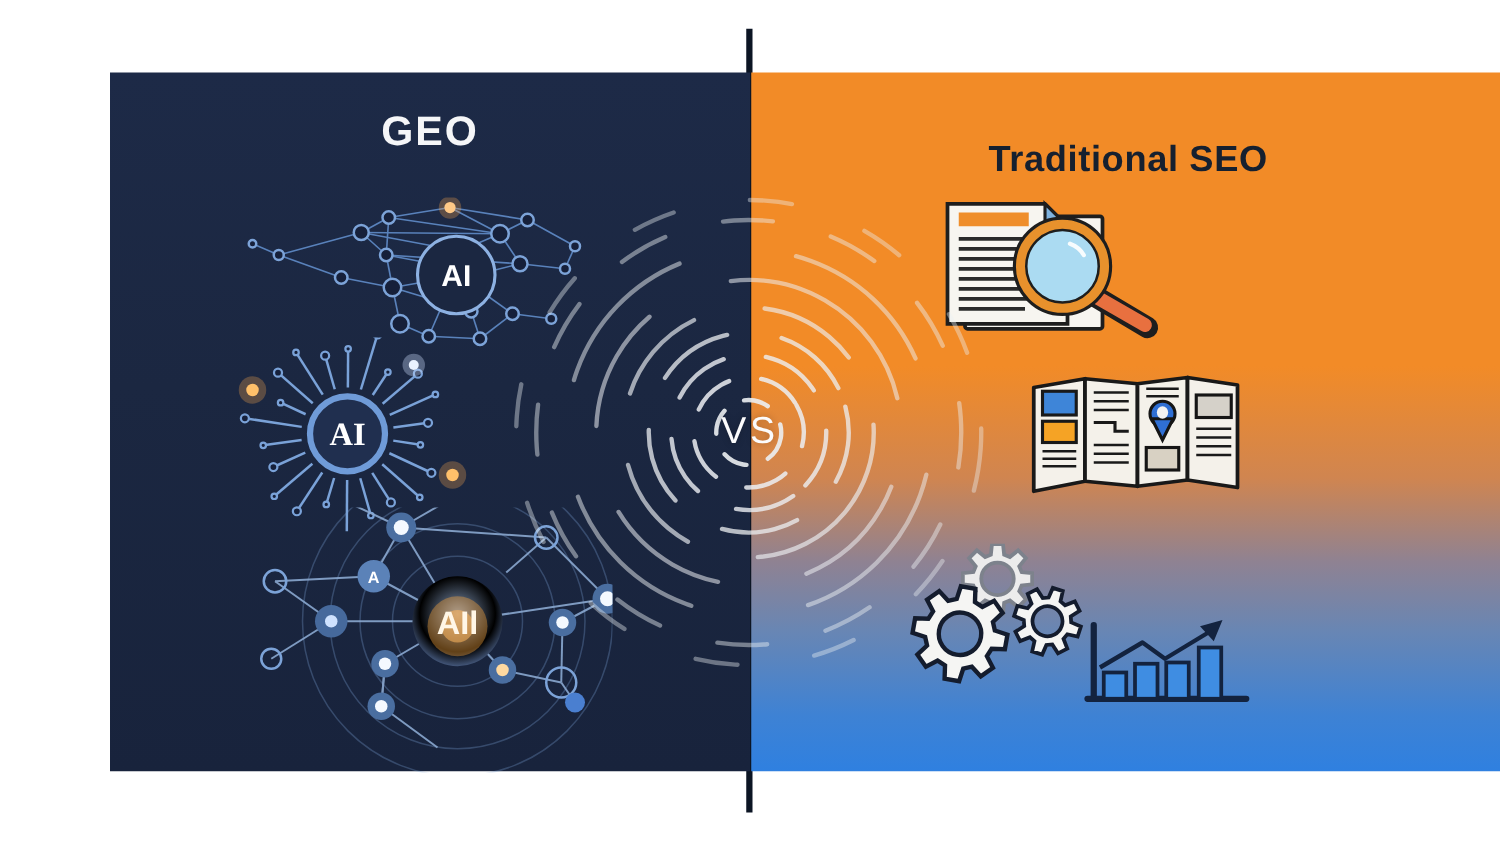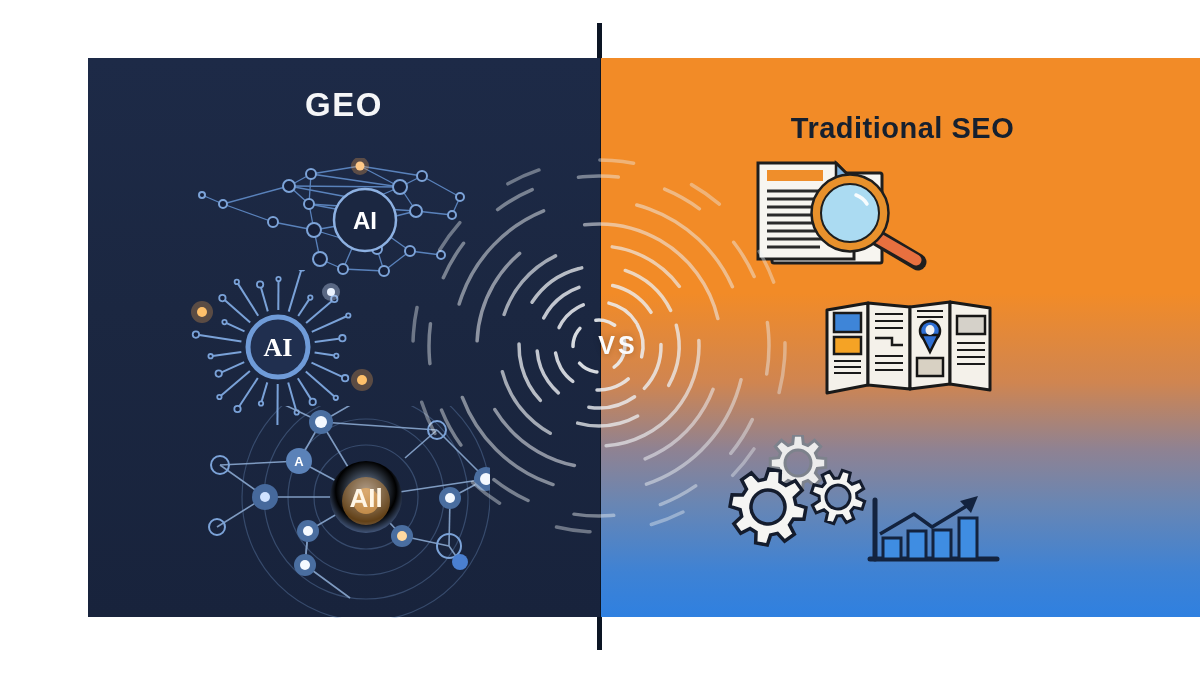--- a/index.html
+++ b/index.html
@@ -21,23 +21,23 @@
       color:#f5f6f8; font-size:33px; font-weight:bold; letter-spacing:1.5px; }
   .geo-subtitle { position:absolute; top:62px; left:0; width:100%; text-align:center;
       color:#e3e7ee; font-size:26px; font-weight:500; letter-spacing:0.5px; }
   .seo-title { position:absolute; top:54px; left:0; width:100%; text-align:center;
       color:#16202f; font-size:29px; font-weight:bold; letter-spacing:0.5px; }
 
   .abs { position:absolute; }
 
   .vs-wrap { position:absolute; left:379px; top:146px; width:440px; height:400px;
              pointer-events:none; }
-  .vs-label { position:absolute; left:572px; top:320px; width:92px; height:50px;
-      text-align:center; line-height:50px; color:#fbfbfc; font-size:25px;
-      font-weight:bold; letter-spacing:3px;
+  .vs-label { position:absolute; left:554px; top:320px; width:92px; height:50px;
+      text-align:center; line-height:50px; color:#fbfbfc; font-size:30px;
+      font-weight:normal; letter-spacing:3px;
       text-shadow:0 0 6px rgba(0,0,0,0.25); }
 </style>
 </head>
 <body>
 
 <div class="stage">
 
   <div class="divider"></div>
 
   <div class="panel panel-left">

